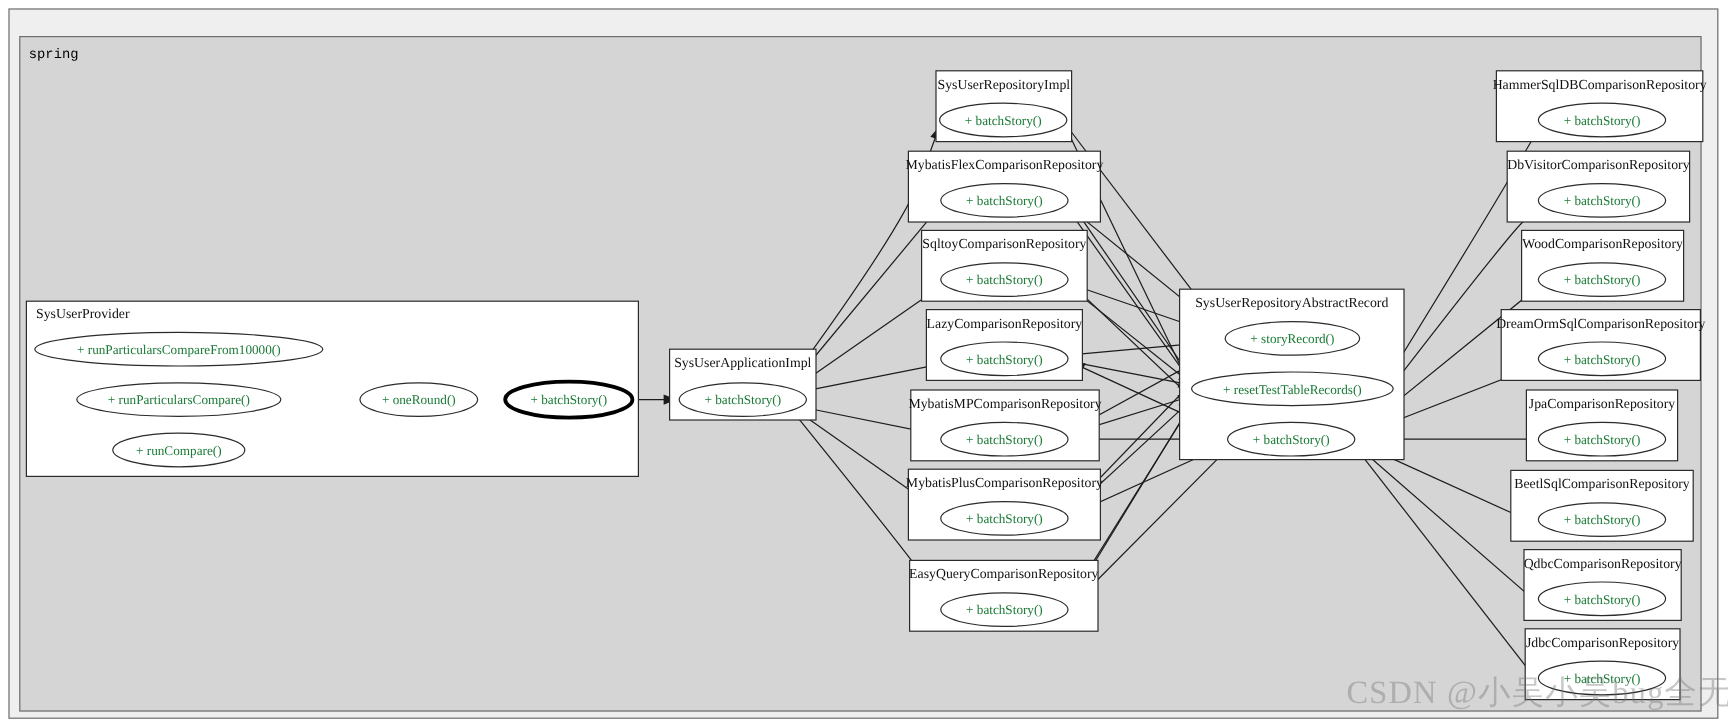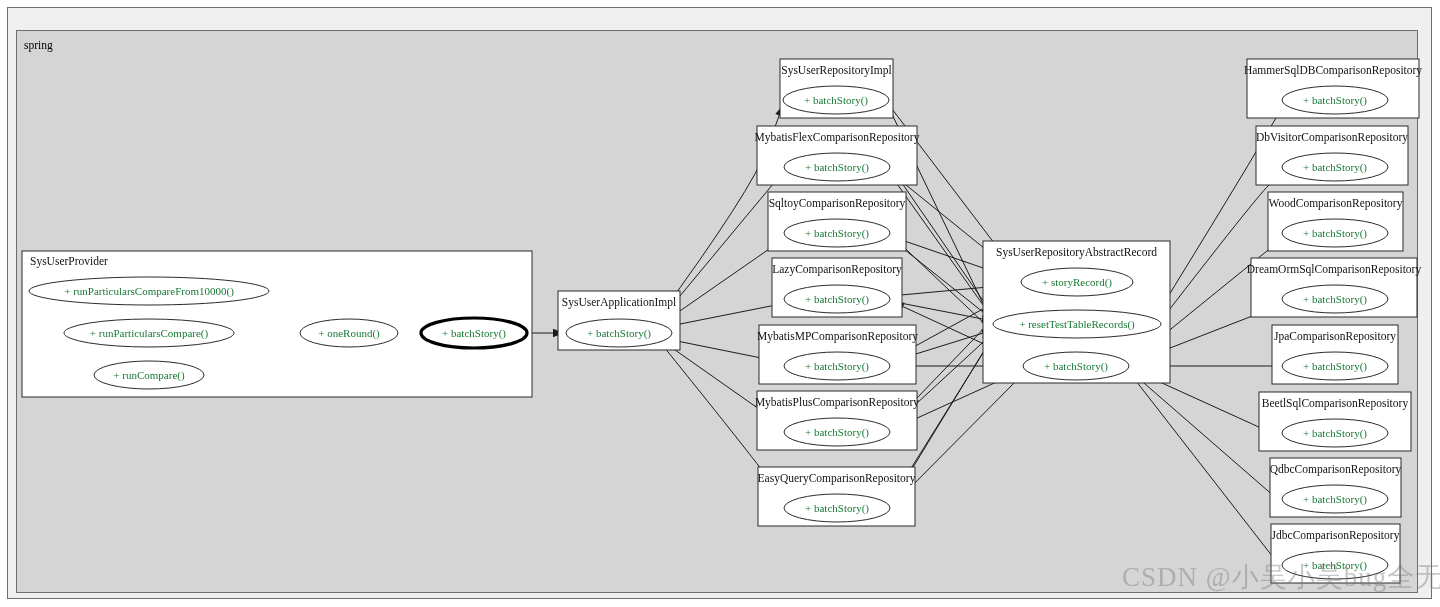--- a/index.html
+++ b/index.html
@@ -46,20 +46,21 @@
     border: 1px solid #6e6e6e;
     box-sizing: border-box;
   }
   #inner-label {
     position: absolute;
     left: 24px;
     top: 39px;
     font-size: 11.5px;
     color: #000;
     white-space: nowrap;
+    font-family: Liberation Mono, monospace;
   }
   #graph-svg {
     position: absolute;
     left: 0;
     top: 0;
     width: 1440px;
     height: 607px;
   }
   .node-box {
     fill: #ffffff;

